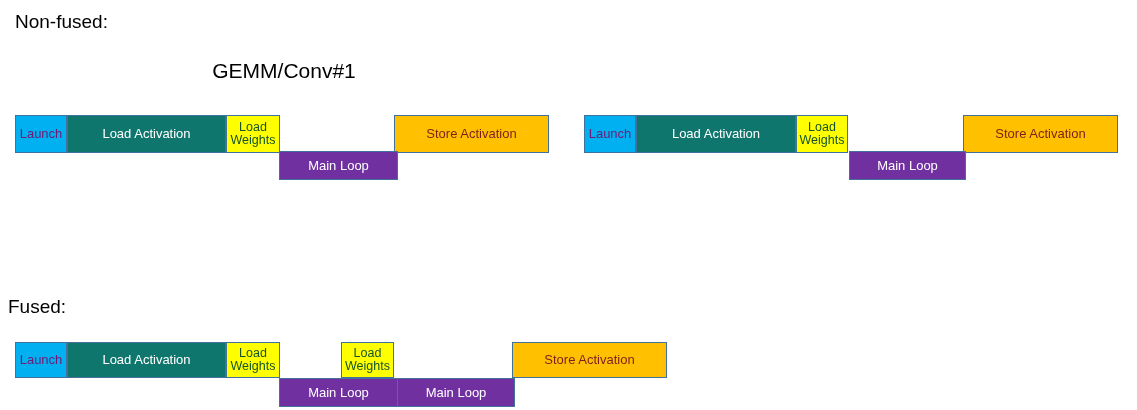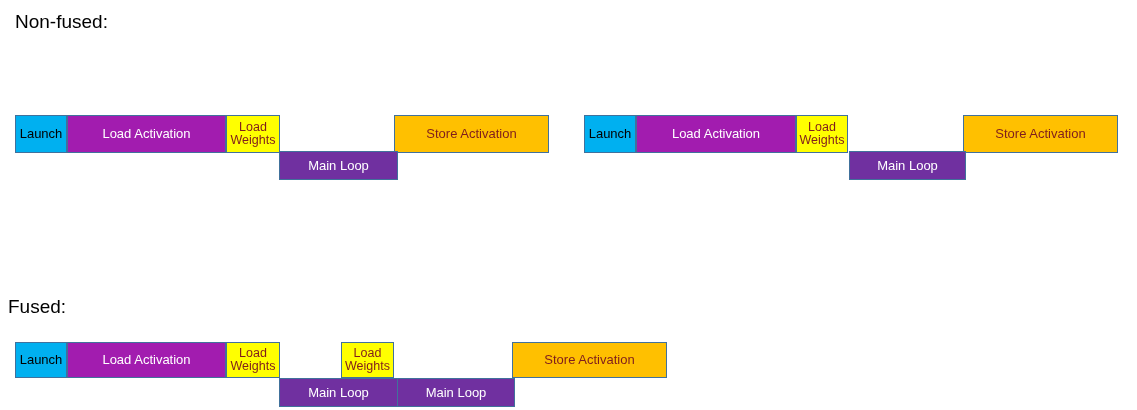--- a/index.html
+++ b/index.html
@@ -42,29 +42,29 @@
     display: flex;
     align-items: center;
     justify-content: center;
     text-align: center;
     font-size: 13px;
     line-height: 1.05;
     overflow: hidden;
   }
   .bar-launch {
     background: #00B0F0;
-    color: #000000;
+    color: #701a75;
   }
   .bar-load-activation {
-    background: #a21caf;
+    background: #0f766e;
     color: #ffffff;
   }
   .bar-load-weights {
     background: #FFFF00;
-    color: #7f1d1d;
+    color: #14532d;
     font-size: 12.5px;
   }
   .bar-main-loop {
     background: #7030A0;
     color: #ffffff;
     text-align: center;
   }
   .bar-store-activation {
     background: #FFC000;
     color: #7f1d1d;
@@ -74,20 +74,21 @@
     padding: 0 2px;
   }
 </style>
 </head>
 <body>
 
 <div id="canvas">
 
   <div class="section-label" style="left:15px; top:12px;">Non-fused:</div>
 
+  <div class="group-title" style="left:184px; top:60px; width:200px;">GEMM/Conv#1</div>
 
 
   <div class="bar bar-launch" style="left:15px; top:115px; width:52px; height:38px;">
     <span class="bar-label">Launch</span>
   </div>
 
   <div class="bar bar-load-activation" style="left:67px; top:115px; width:159px; height:38px;">
     <span class="bar-label">Load Activation</span>
   </div>
 

